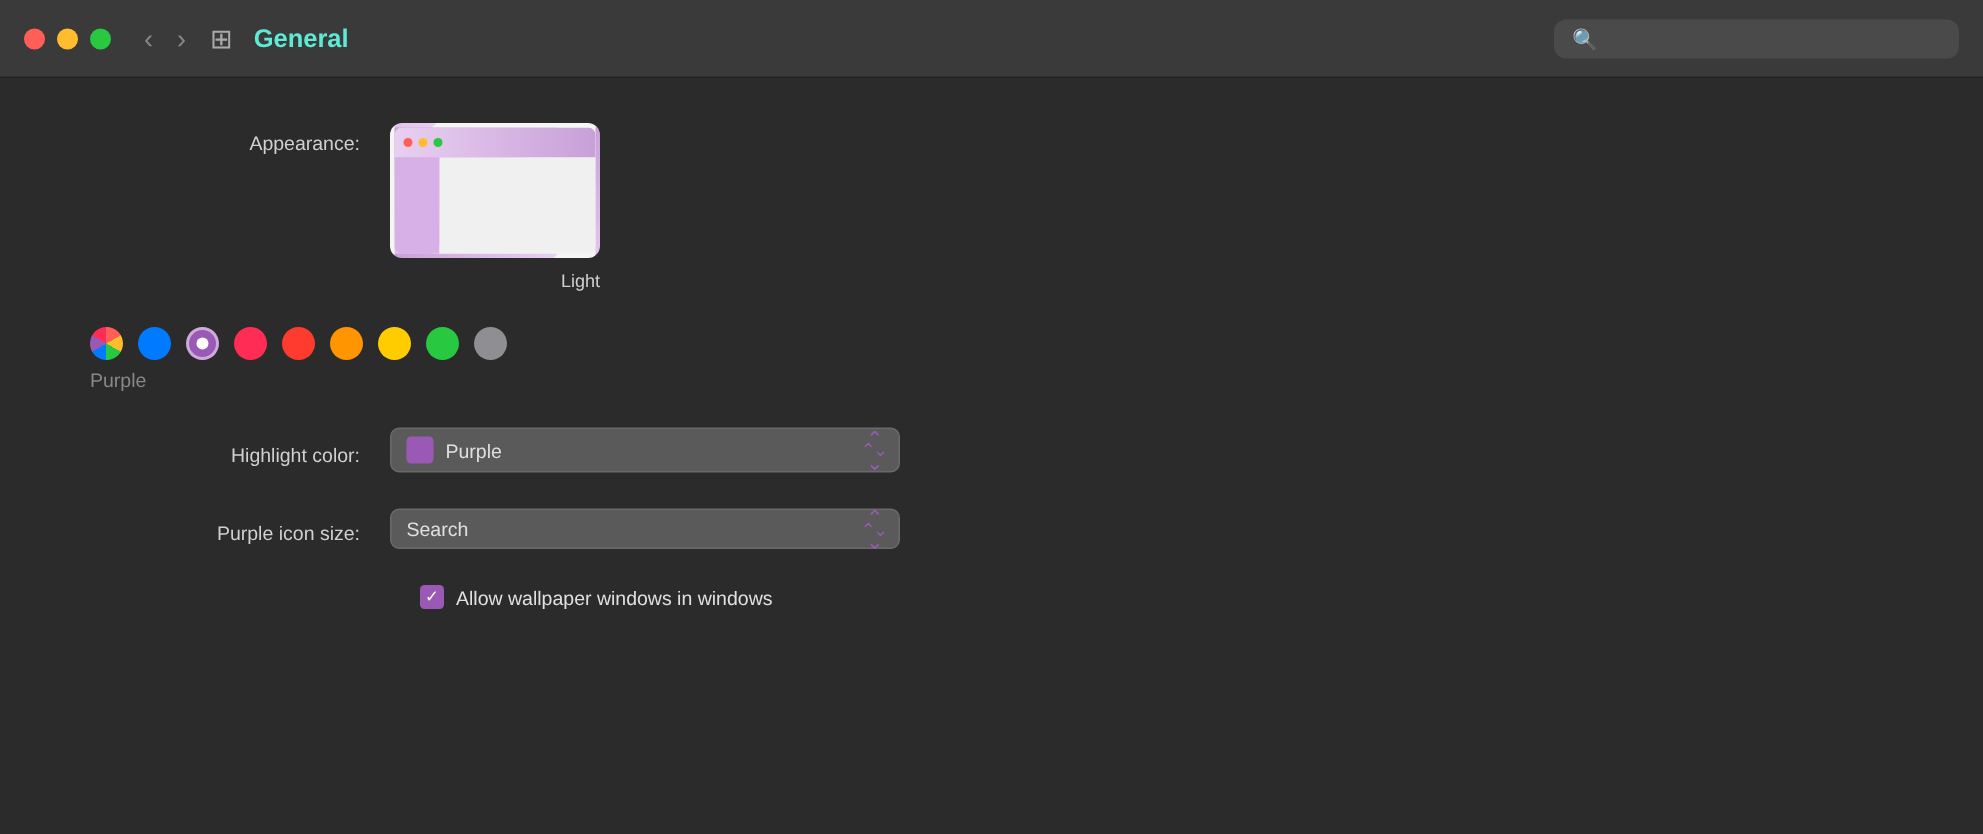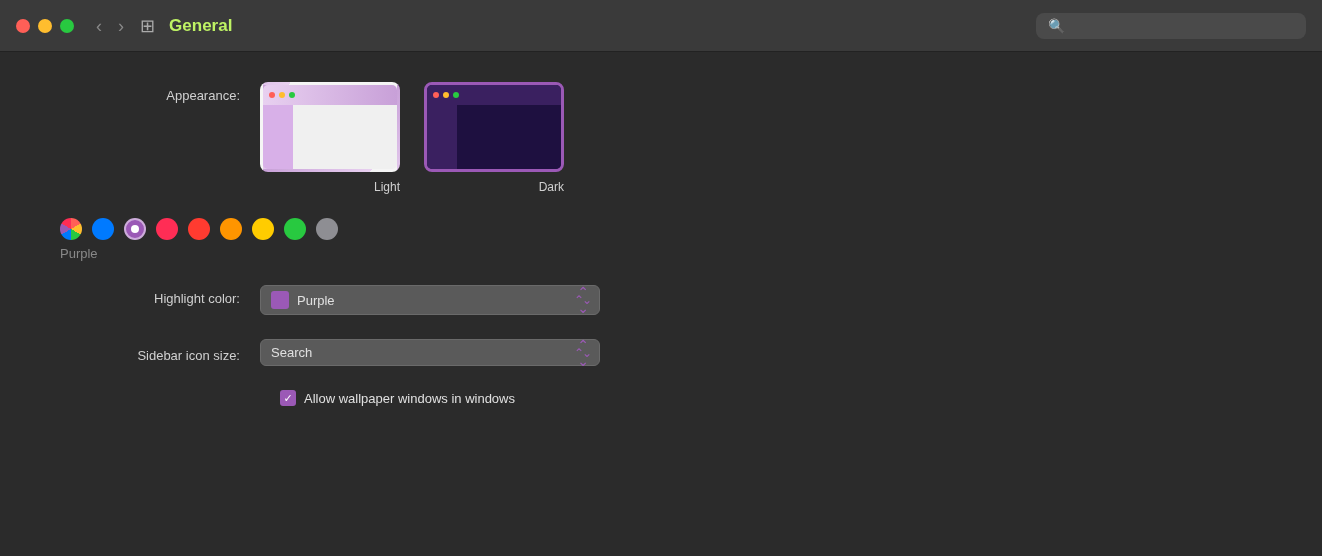--- a/index.html
+++ b/index.html
@@ -65,21 +65,21 @@
       color: #aaa;
       font-size: 18px;
       cursor: pointer;
       padding: 2px 10px;
       line-height: 1;
     }
 
     .title-text {
       font-size: 17px;
       font-weight: 600;
-      color: #bef264;
+      color: #5eead4;
       margin-left: 4px;
     }
 
     .search-bar {
       margin-left: auto;
       display: flex;
       align-items: center;
       background-color: #4a4a4a;
       border-radius: 8px;
       padding: 5px 12px;
@@ -436,34 +436,20 @@
             <div class="thumb-dot" style="background:#28c940;"></div>
           </div>
           <div class="thumb-body">
             <div class="thumb-sidebar"></div>
             <div class="thumb-main"></div>
           </div>
         </div>
         <span class="appearance-name">Light</span>
       </div>
 
-      <div class="appearance-option">
-        <div class="appearance-thumb thumb-dark selected">
-          <div class="thumb-titlebar">
-            <div class="thumb-dot" style="background:#ff5f57;"></div>
-            <div class="thumb-dot" style="background:#ffbd2e;"></div>
-            <div class="thumb-dot" style="background:#28c940;"></div>
-          </div>
-          <div class="thumb-body">
-            <div class="thumb-sidebar"></div>
-            <div class="thumb-main"></div>
-          </div>
-        </div>
-        <span class="appearance-name">Dark</span>
-      </div>
 
 
     </div>
   </div>
 
   <div class="setting-row">
     <div class="accent-colors-wrap">
       <div class="accent-colors">
 
         <div class="multicolor-swatch"></div>
@@ -481,33 +467,33 @@
         <div class="accent-swatch" style="background:#ffcc00;"></div>
 
         <div class="accent-swatch" style="background:#28c940;"></div>
 
         <div class="accent-swatch" style="background:#8e8e93;"></div>
       </div>
       <span class="accent-selected-label">Purple</span>
     </div>
   </div>
 
-  <div class="setting-row" style="">
+  <div class="setting-row" style="align-items:center;">
     <div class="setting-label">Highlight color:</div>
     <div class="dropdown-wrapper">
       <div class="highlight-dropdown">
         <span class="color-swatch-inline" style="background:#9b59b6;"></span>
         <span class="highlight-label">Purple</span>
         <span class="dropdown-arrow">⌃<br style="line-height:0">⌄</span>
       </div>
     </div>
   </div>
 
   <div class="setting-row" style="align-items:center;">
-    <div class="setting-label">Sidebar icon size:</div>
+    <div class="setting-label">Purple icon size:</div>
     <div class="dropdown-wrapper">
       <div class="highlight-dropdown">
         <span class="sidebar-label">Search</span>
         <span class="dropdown-arrow">⌃<br style="line-height:0">⌄</span>
       </div>
     </div>
   </div>
 
   <div class="checkbox-row">
     <div class="checkbox-custom">

